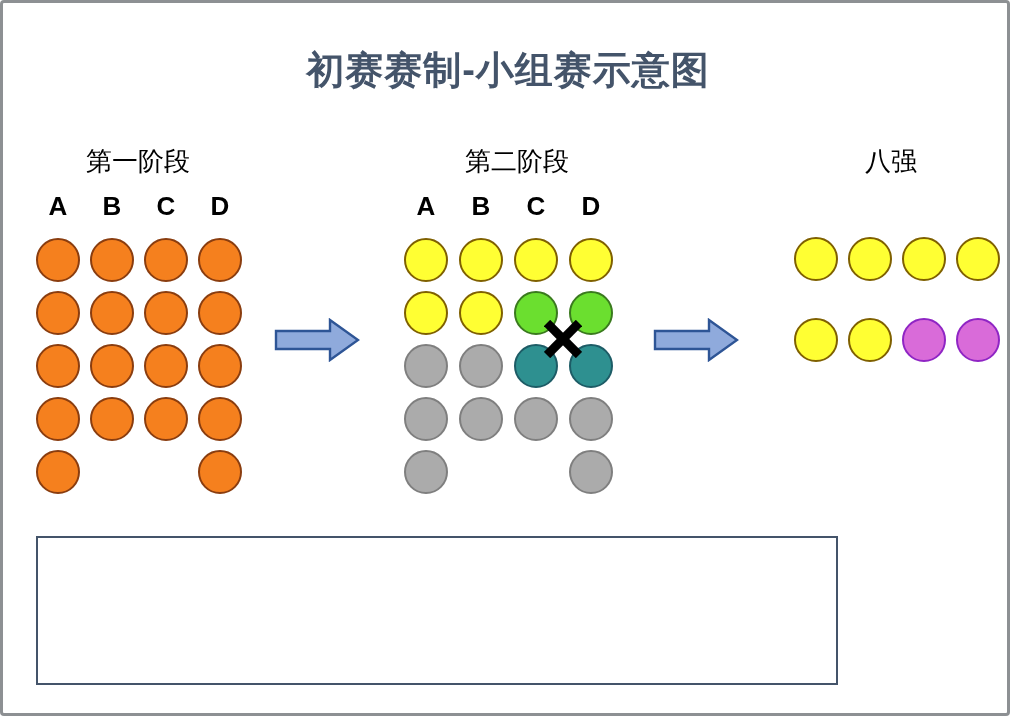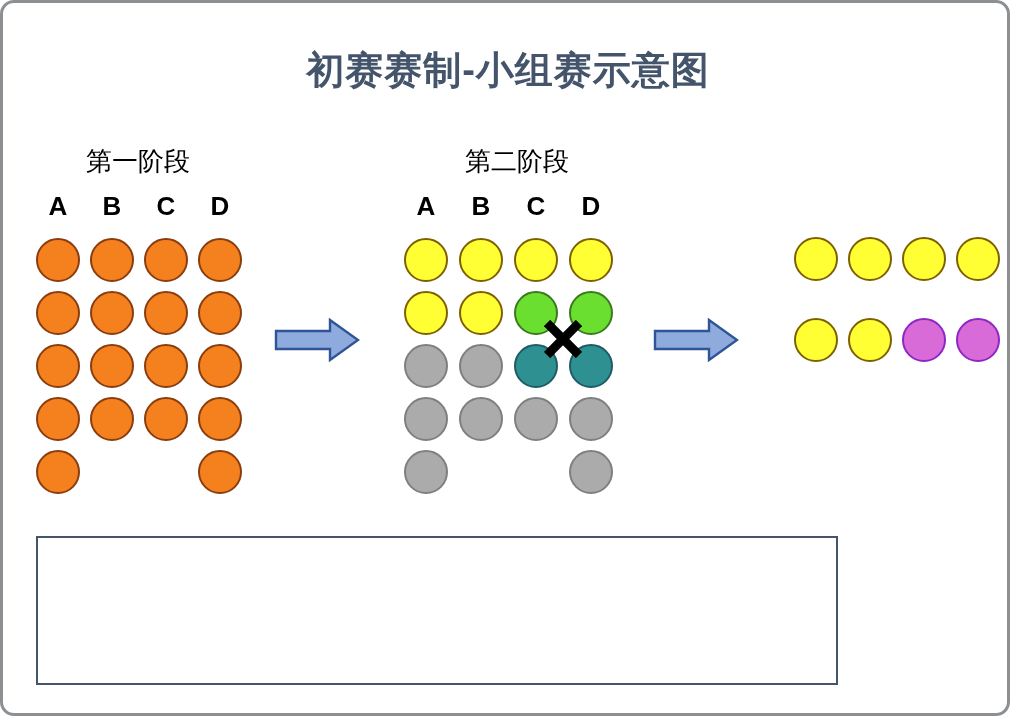--- a/index.html
+++ b/index.html
@@ -1,18 +1,18 @@
 <!DOCTYPE html>
 <html><head>
 <meta charset="utf-8">
 <style>
   html,body{margin:0;padding:0;background:#ffffff;}
   .frame{
     position:relative;width:1010px;height:716px;box-sizing:border-box;
-    background:#ffffff;border:3px solid #8d9093;border-radius:14px;
+    background:#ffffff;border:3px solid #8d9093;border-radius:4px;
     font-family:"Liberation Sans","DejaVu Sans",sans-serif;overflow:hidden;
   }
   .title{
     position:absolute;left:0;top:42px;width:1010px;text-align:center;
     font-size:38px;font-weight:bold;color:#44546A;letter-spacing:1px;
   }
   .stage-label{
     position:absolute;top:141px;width:200px;text-align:center;
     font-size:26px;color:#000000;
   }
@@ -35,20 +35,21 @@
 </style>
 </head>
 <body>
 
 <div class="frame">
 
   <div class="title">初赛赛制-小组赛示意图</div>
 
   <div class="stage-label" id="stage-label-0">第一阶段</div>
   <div class="stage-label" id="stage-label-1">第二阶段</div>
+  <div class="stage-label" id="stage-label-2">八强</div>
 
   <div id="grids">
       <div>
         <div class="col-header" style="left: 33px;">A</div>
         <div class="col-header" style="left: 87px;">B</div>
         <div class="col-header" style="left: 141px;">C</div>
         <div class="col-header" style="left: 195px;">D</div>
         <div class="dot" style="left: 33px; top: 235px; height: 44px; width: 44px; background: rgb(245, 128, 30); border-color: rgb(138, 61, 15);"></div>
         <div class="dot" style="left: 87px; top: 235px; height: 44px; width: 44px; background: rgb(245, 128, 30); border-color: rgb(138, 61, 15);"></div>
         <div class="dot" style="left: 141px; top: 235px; height: 44px; width: 44px; background: rgb(245, 128, 30); border-color: rgb(138, 61, 15);"></div>

